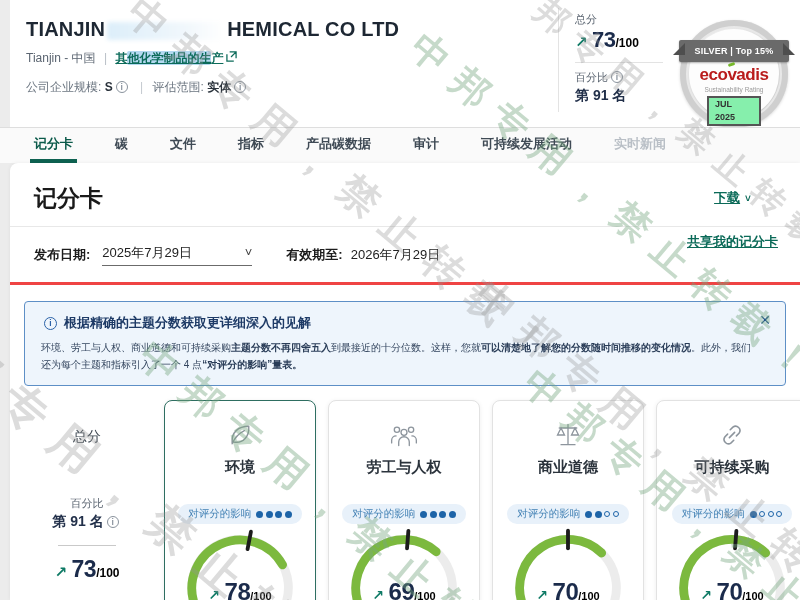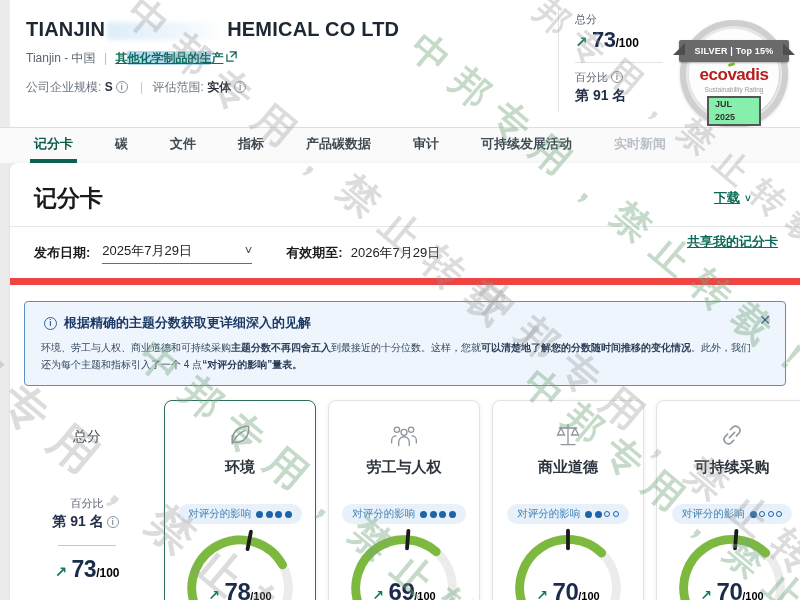--- a/index.html
+++ b/index.html
@@ -65,21 +65,21 @@
 
   
   .main-card { position:absolute; top:163px; left:10px; right:0; bottom:0; background:#fff;
                border-radius:8px 0 0 0; box-shadow:0 0 4px rgba(0,0,0,.06); }
   .card-head { display:flex; justify-content:space-between; align-items:flex-start;
                padding:20px 22px 0 24px; height:64px; border-bottom:1px solid #e8e8e8; }
   .page-title { font-size:23px; font-weight:bold; color:#1a1a1a; }
   .head-links { display:flex; gap:26px; align-items:center; padding-top:6px;flex-direction:column; }
   .tlink { font-size:13px; font-weight:bold; color:#0b6a58; text-decoration:underline; cursor:pointer; white-space:nowrap; }
   .chev { color:#0b6a58; font-size:10px; margin-left:5px; text-decoration:none; display:inline-block; }
-  .date-row { display:flex; align-items:center; height:58px; padding:0 24px; border-bottom:7px solid #ef4444; }
+  .date-row { display:flex; align-items:center; height:58px; padding:0 24px; border-bottom:3px solid #ef4444; }
   .date-lbl { font-size:13px; font-weight:bold; color:#1c1c1c; white-space:nowrap; }
   .date-select { display:flex; justify-content:space-between; align-items:center; width:150px;
                  margin:0 34px 0 12px; border-bottom:1px solid #6b6b6b; padding-bottom:3px; cursor:pointer; }
   .date-select span { font-size:13px; color:#222; }
   .date-select .chev { color:#444; }
   .date-val { font-size:13px; color:#222; margin-left:8px; }
 
   
   .banner { position:relative; margin:16px 14px 0 14px; border:1px solid #5d8fc6; background:#eef5fc;
             border-radius:4px; padding:12px 34px 12px 16px; }

